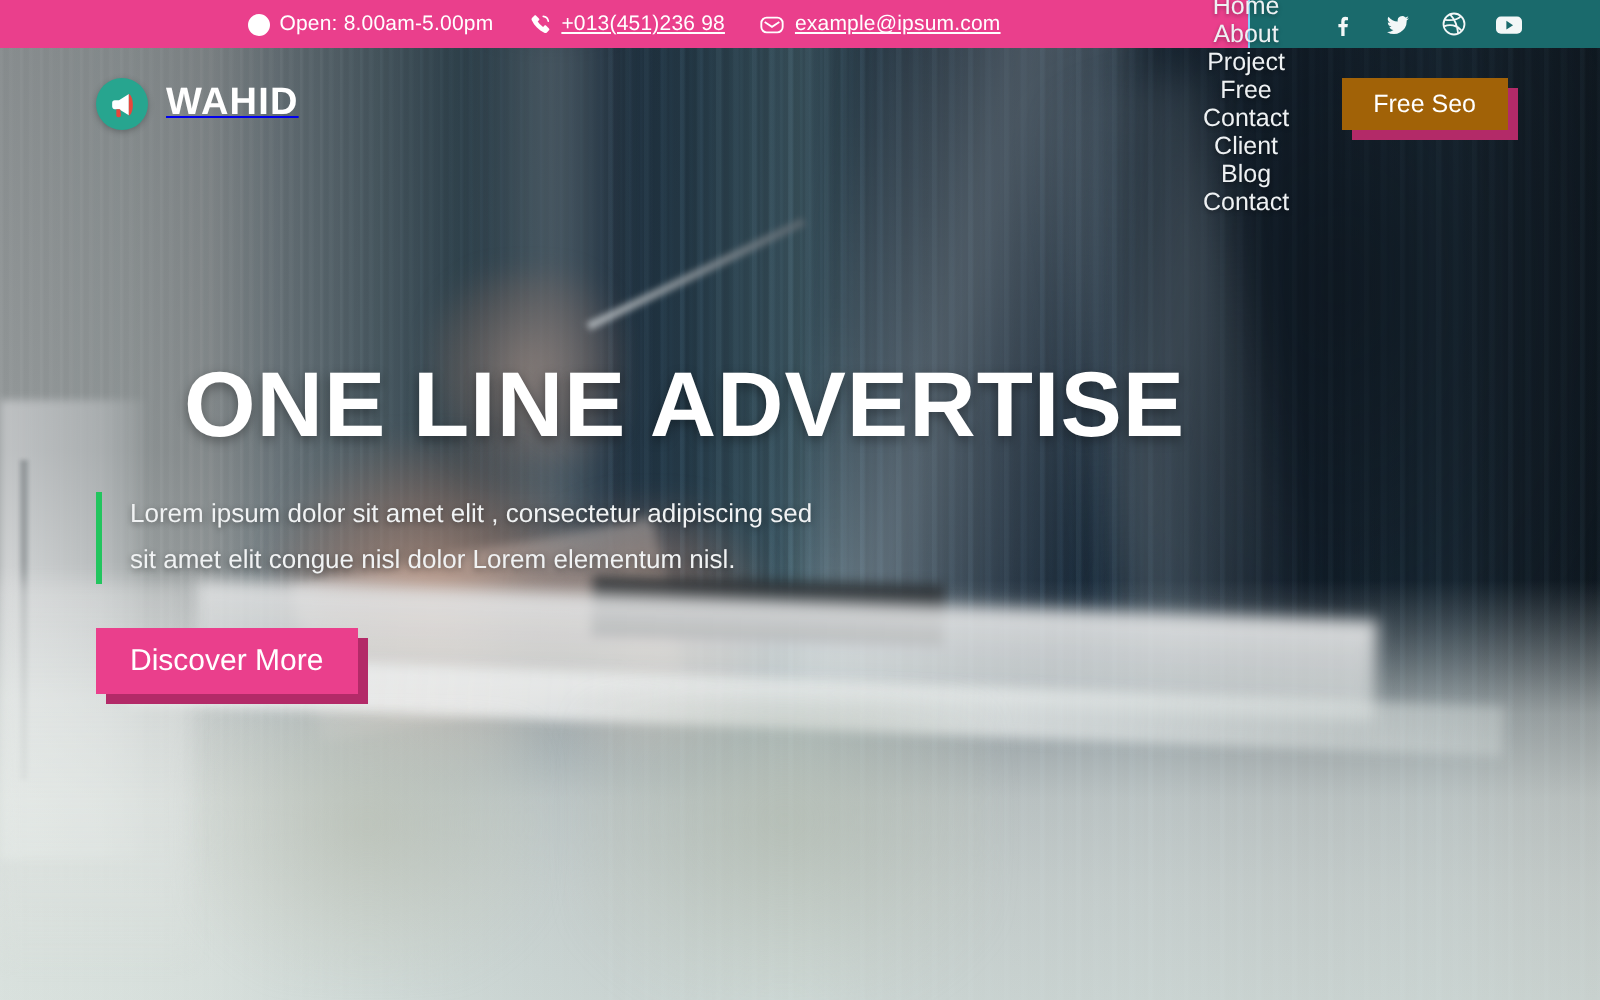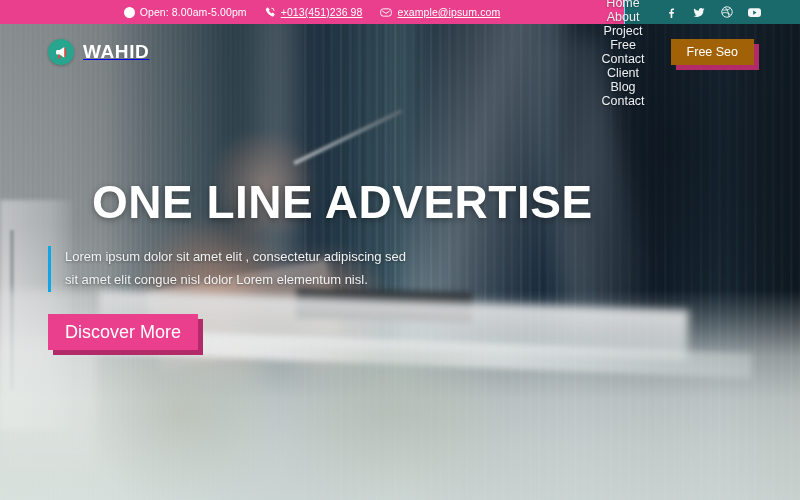--- a/index.html
+++ b/index.html
@@ -196,27 +196,27 @@
   }
 
   
   .hero { position:absolute; left:0; top:0; width:100%; height:100%; z-index:20; }
   .hero-inner { position:absolute; left:48px; top:178px; width:560px; }
   .hero-title {
     color:#fff; font-size:46px; font-weight:bold; letter-spacing:.5px;
     line-height:1.05; text-shadow:0 2px 6px rgba(0,0,0,.35);margin-left:44px;
   }
   .hero-sub {
-    margin-top:20px; padding-left:14px; border-left:3px solid #0ea5e9;
+    margin-top:20px; padding-left:14px; border-left:3px solid #22c55e;
     color:#f0f2f3; font-size:13px; line-height:1.75; max-width:372px;
     text-shadow:0 1px 3px rgba(0,0,0,.4);
   }
   .btn-discover {
     margin-top:22px; display:inline-block; background:#ea3f8c; color:#fff;
-    font-size:18px; padding:9px 17px; border:none; cursor:pointer; line-height:1;
+    font-size:15px; padding:9px 17px; border:none; cursor:pointer; line-height:1;
     box-shadow:5px 5px 0 0 #b32a68;
   }
 </style>
 </head>
 <body>
 
 <div id="page">
 
   <div class="hero-bg">
     <div class="bg-wall"></div>

